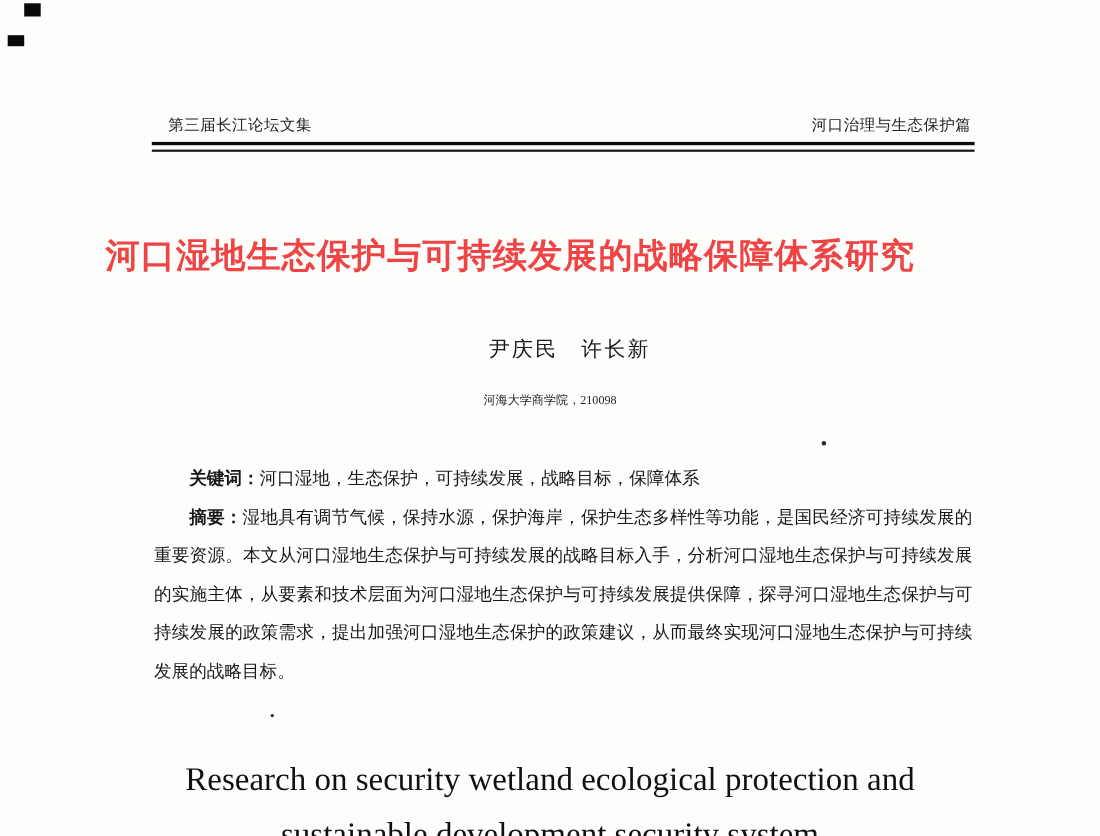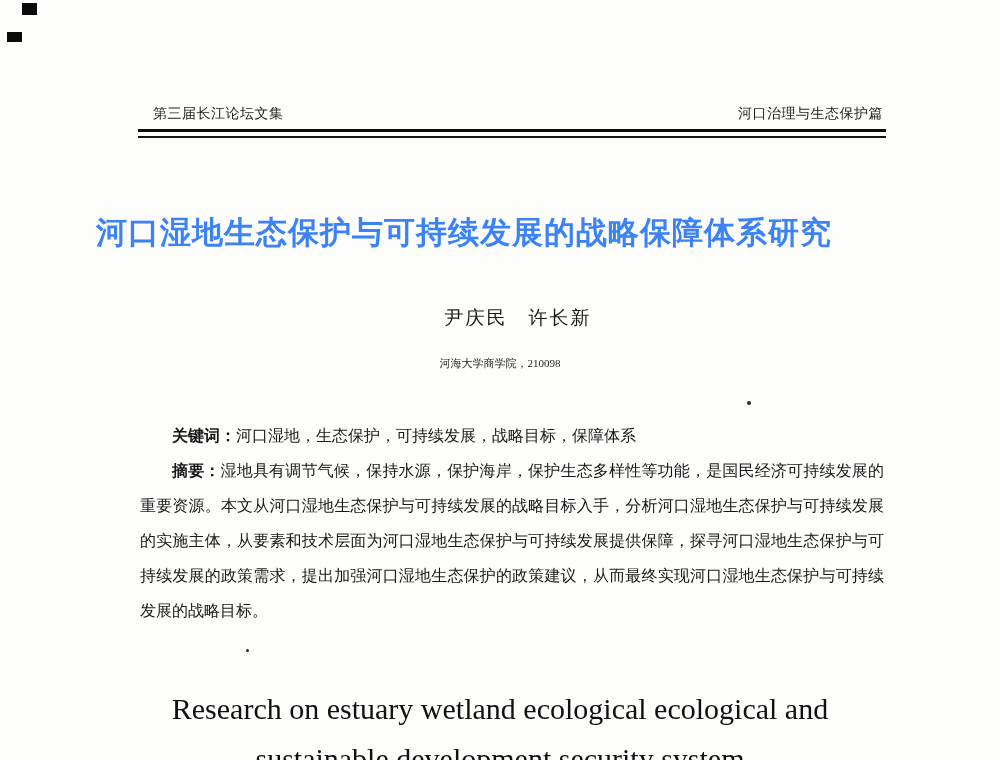--- a/index.html
+++ b/index.html
@@ -60,21 +60,21 @@
   
   .paper-title {
     position: absolute;
     top: 212px;
     left: 0;
     width: 928px;
     text-align: center;
     font-size: 31px;
     font-weight: bold;
     letter-spacing: 1px;
-    color: #3b82f6;
+    color: #ef4444;
   }
   .authors {
     position: absolute;
     top: 305px;
     left: 0;
     width: 1000px;
     text-align: center;
     font-size: 19px;
     letter-spacing: 2px;
     color: #1a1a1a;
@@ -147,17 +147,17 @@
   <div class="authors">尹庆民　许长新</div>
 
   <div class="affiliation">河海大学商学院，210098</div>
 
   <div class="body-text">
     <p><span class="label-bold">关键词：</span><span>河口湿地，生态保护，可持续发展，战略目标，保障体系</span></p>
     <p><span class="label-bold">摘要：</span><span>湿地具有调节气候，保持水源，保护海岸，保护生态多样性等功能，是国民经济可持续发展的重要资源。本文从河口湿地生态保护与可持续发展的战略目标入手，分析河口湿地生态保护与可持续发展的实施主体，从要素和技术层面为河口湿地生态保护与可持续发展提供保障，探寻河口湿地生态保护与可持续发展的政策需求，提出加强河口湿地生态保护的政策建议，从而最终实现河口湿地生态保护与可持续发展的战略目标。</span></p>
   </div>
 
   <div class="english-title">
-    <span class="line">Research on estuary wetland ecological ecological and</span>
+    <span class="line">Research on security wetland ecological protection and</span>
     <span class="line">sustainable development security system</span>
   </div>
 
 </div>
 
 </body></html>

